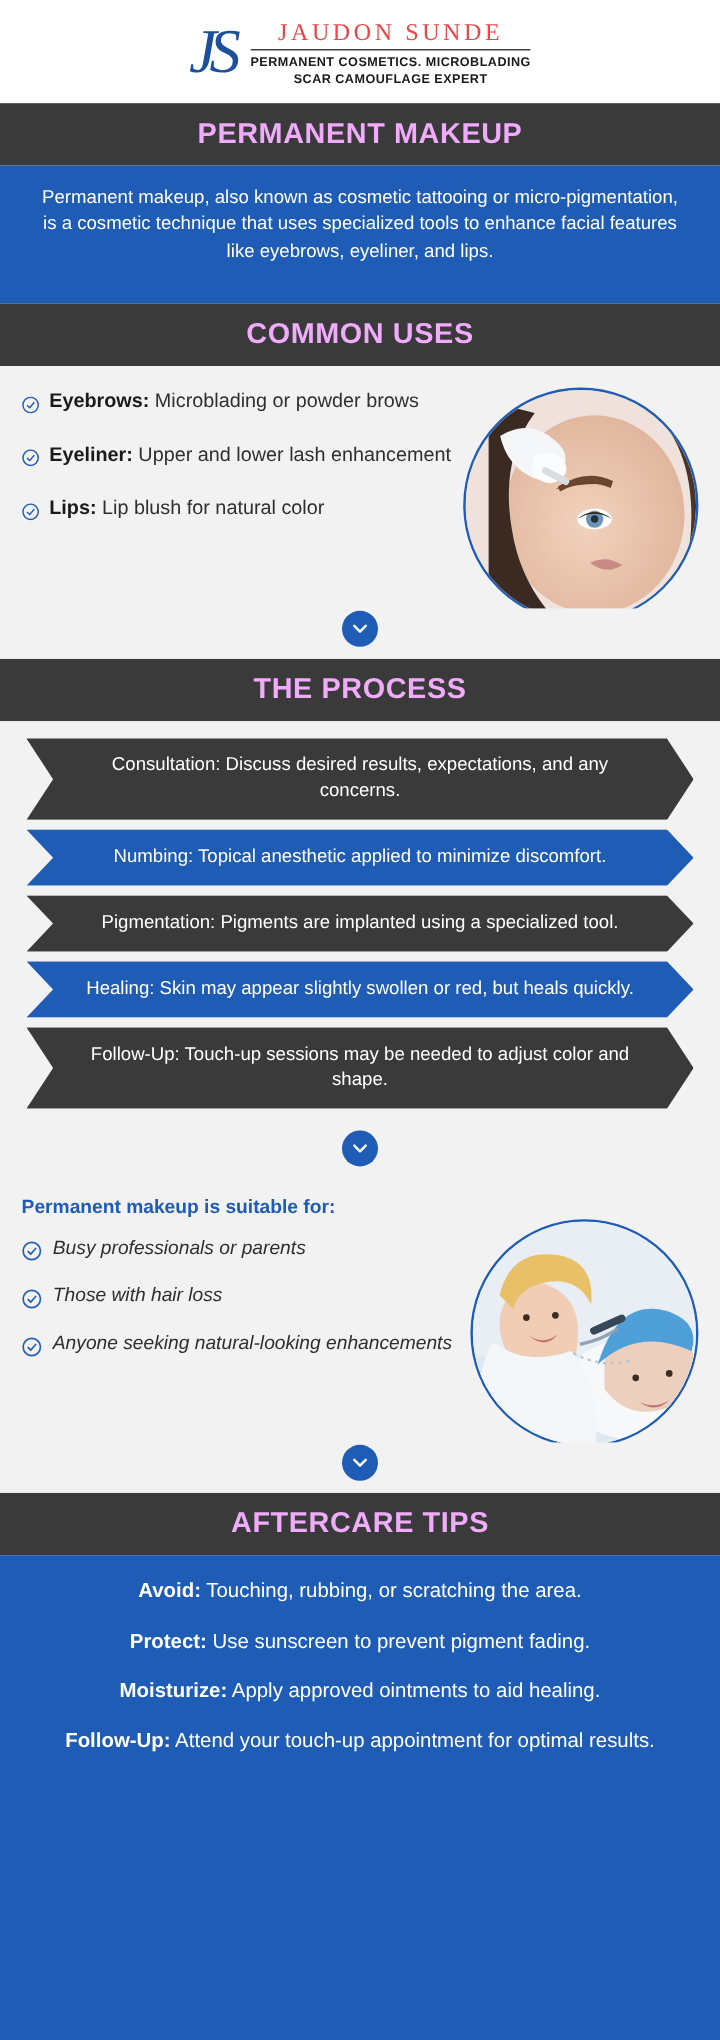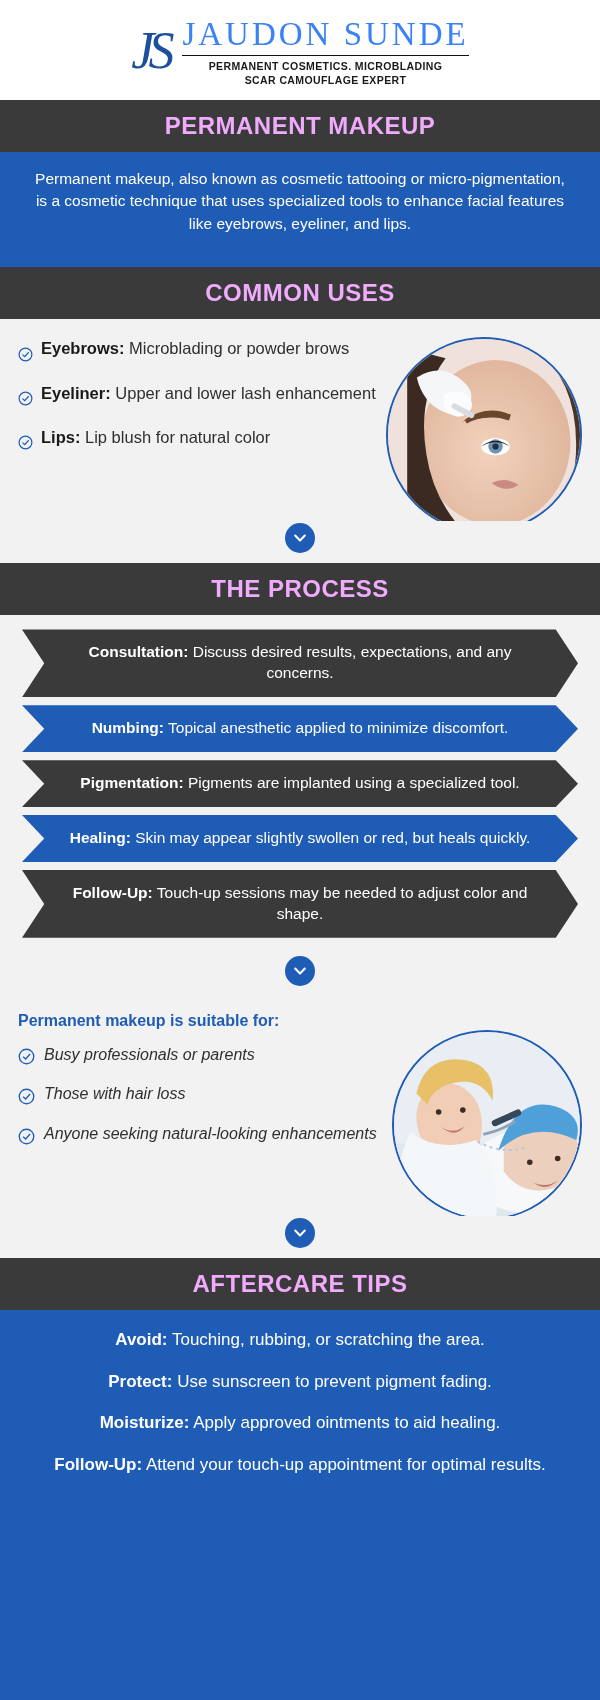--- a/index.html
+++ b/index.html
@@ -35,23 +35,23 @@
     font-style: italic;
     font-size: 52px;
     color: #1c4f9c;
     line-height: 0.9;
     letter-spacing: -6px;
     padding-right: 8px;
   }
   .logo-text { text-align: center; }
   .logo-name {
     font-family: "Liberation Serif", serif;
-    font-size: 33px;
+    font-size: 20px;
     letter-spacing: 3px;
-    color: #3b82f6;
+    color: #ef4444;
     border-bottom: 1.5px solid #111;
     padding-bottom: 2px;
   }
   .logo-sub1 {
     font-size: 10.5px;
     font-weight: bold;
     letter-spacing: 0.4px;
     color: #1a1a1a;
     margin-top: 4px;
   }
@@ -85,21 +85,21 @@
   
   .uses {
     background: #f2f2f2;
     display: flex;
     padding: 18px 18px 6px 18px;
     position: relative;
   }
   .uses-list { flex: 1; padding-right: 8px; }
   .use-item {
     display: flex;
-    align-items: flex-end;
+    align-items: center;
     gap: 8px;
     margin-bottom: 22px;
     font-size: 16.5px;
     line-height: 1.35;
     color: #2f2f2f;
   }
   .use-item b { color: #1a1a1a; }
   .check {
     flex: 0 0 auto;
     width: 15px;
@@ -143,21 +143,21 @@
   .arrow-row {
     position: relative;
     margin-bottom: 8px;
     color: #ffffff;
     font-size: 15.5px;
     line-height: 1.35;
     text-align: center;
     padding: 13px 46px;
     clip-path: polygon(0% 0%, 96% 0%, 100% 50%, 96% 100%, 0% 100%, 4% 50%);
   }
-  .arrow-row b { font-weight: bold; }
+  .arrow-row b { font-weight: normal; }
   .arrow-dark { background: #3a3a3a; }
   .arrow-blue { background: #1f5cb5; }
 
   
   .candidates {
     background: #f2f2f2;
     padding: 16px 18px 4px 18px;
     display: flex;
     position: relative;
   }

